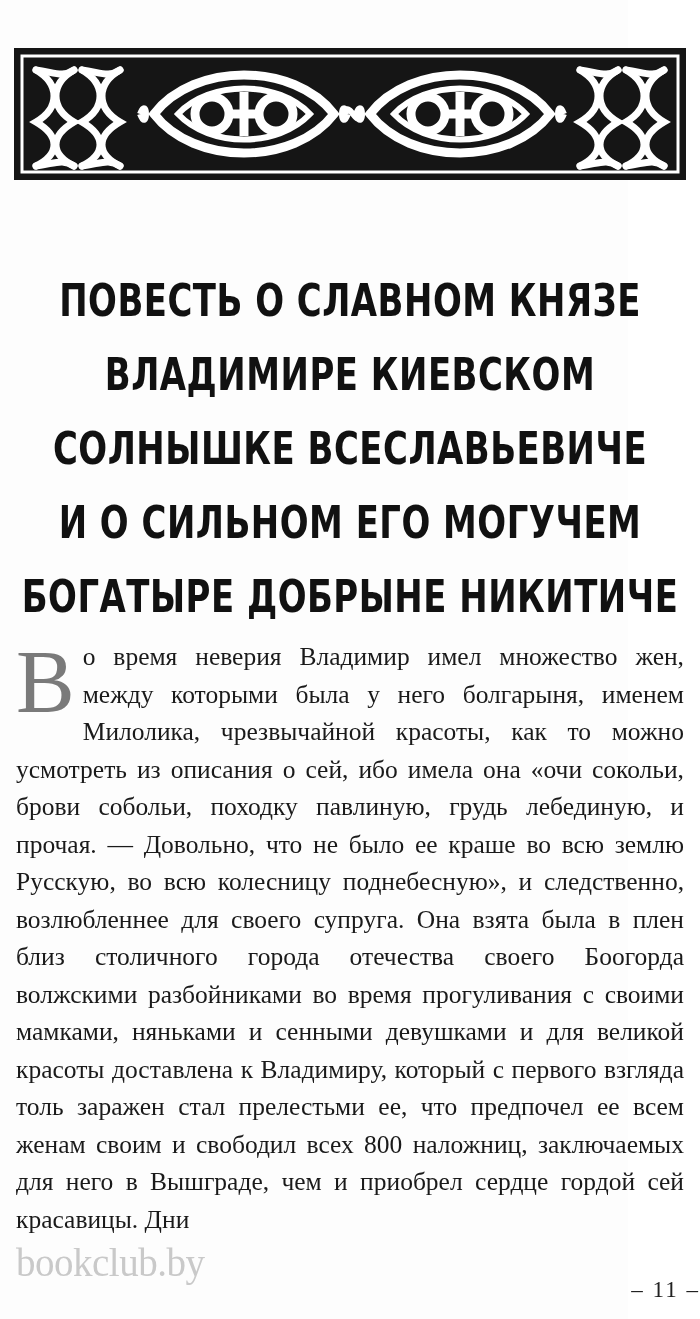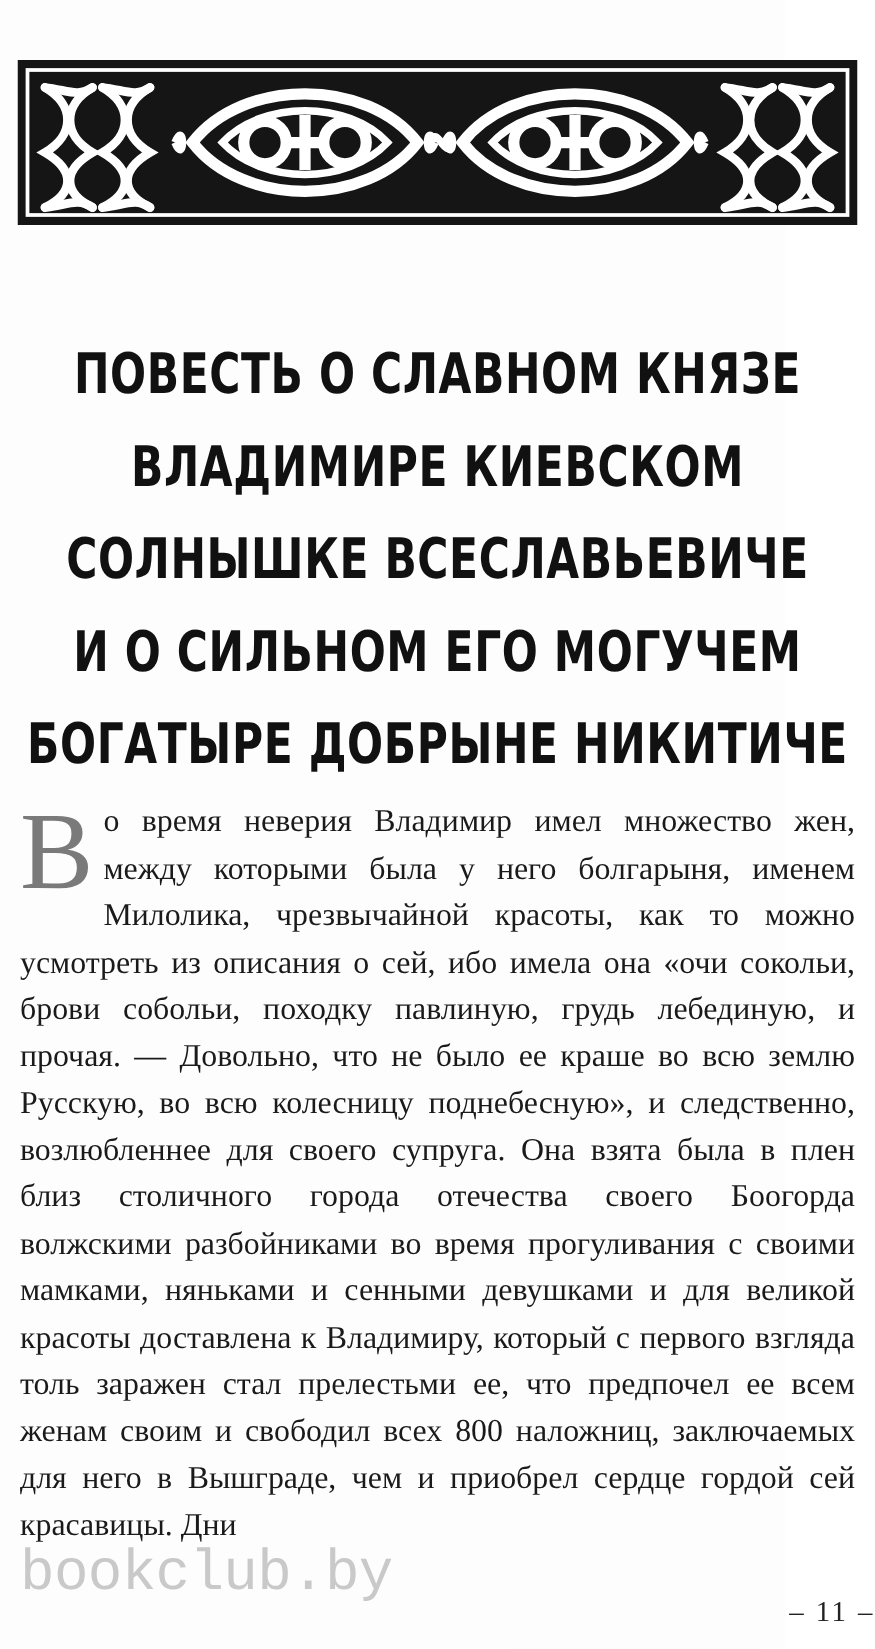--- a/index.html
+++ b/index.html
@@ -90,22 +90,22 @@
     font-size: 23px;
     color: #222222;
     letter-spacing: 2px;
   }
 
   
   .watermark {
     position: absolute;
     left: 16px;
     bottom: 34px;
-    font-family: Liberation Mono, monospace;
-    font-size: 46px;
+    font-family: Liberation Serif, serif;
+    font-size: 39px;
     color: #c9c9c9;
     letter-spacing: -0.5px;
     user-select: none;
   }
 </style>
 </head>
 <body>
 
 <div class="page">
 

